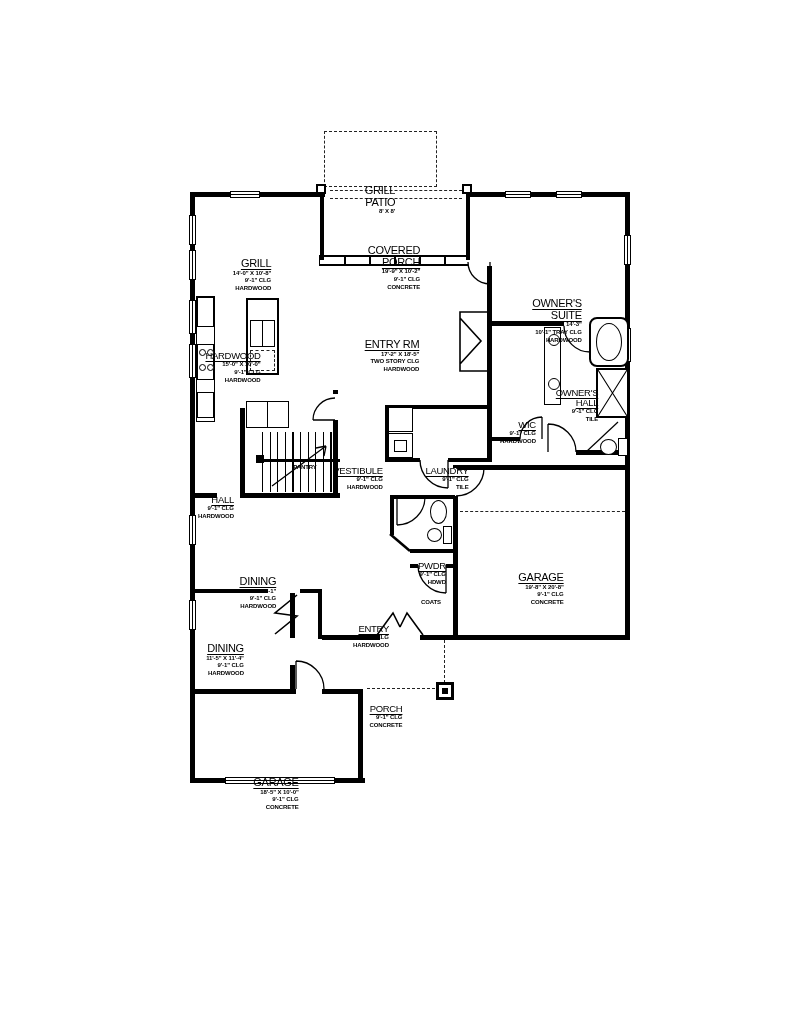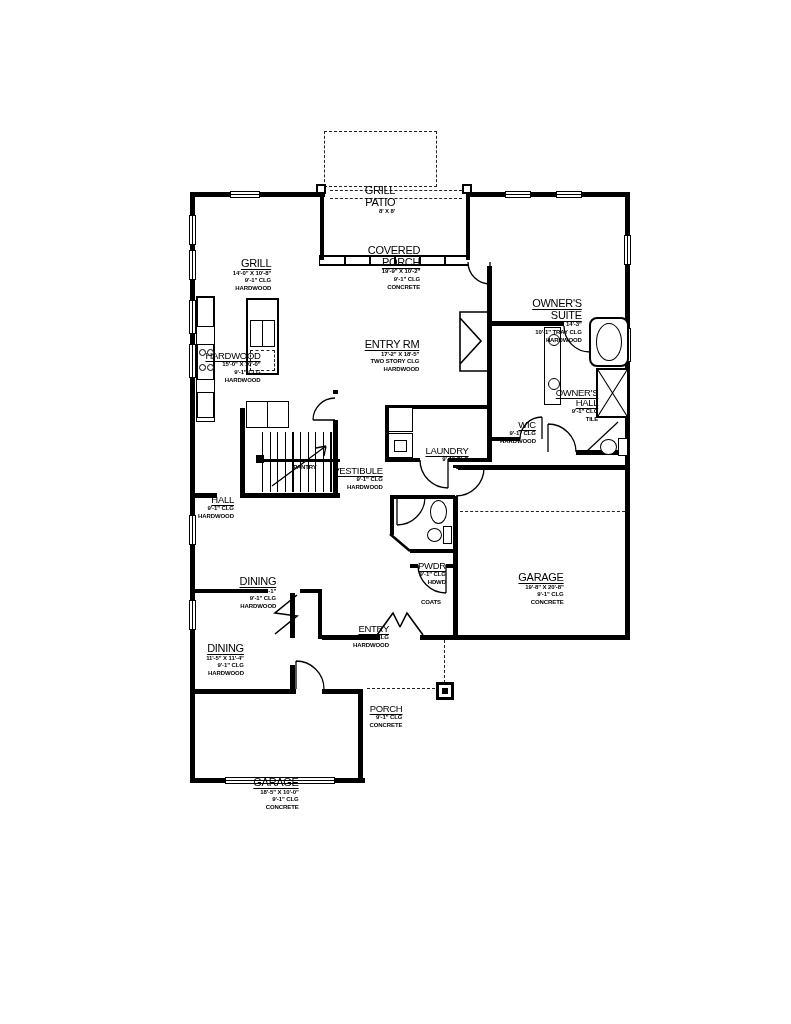--- a/index.html
+++ b/index.html
@@ -216,21 +216,21 @@
   <div class="rl" style="left:305px;top:416px">
     <span class="rs">PANTRY</span>
   </div>
 
   <div class="rl" style="left:358px;top:418px">
     <span class="rn rn-sm">VESTIBULE</span>
     <span class="rs">9'-1" CLG</span>
     <span class="rs">HARDWOOD</span>
   </div>
 
-  <div class="rl" style="left:447px;top:398px">
+  <div class="rl" style="left:447px;top:418px">
     <span class="rn rn-sm">LAUNDRY</span>
     <span class="rs">9'-1" CLG</span>
     <span class="rs">TILE</span>
   </div>
 
   <div class="rl" style="left:216px;top:447px">
     <span class="rn rn-sm">HALL</span>
     <span class="rs">9'-1" CLG</span>
     <span class="rs">HARDWOOD</span>
   </div>

